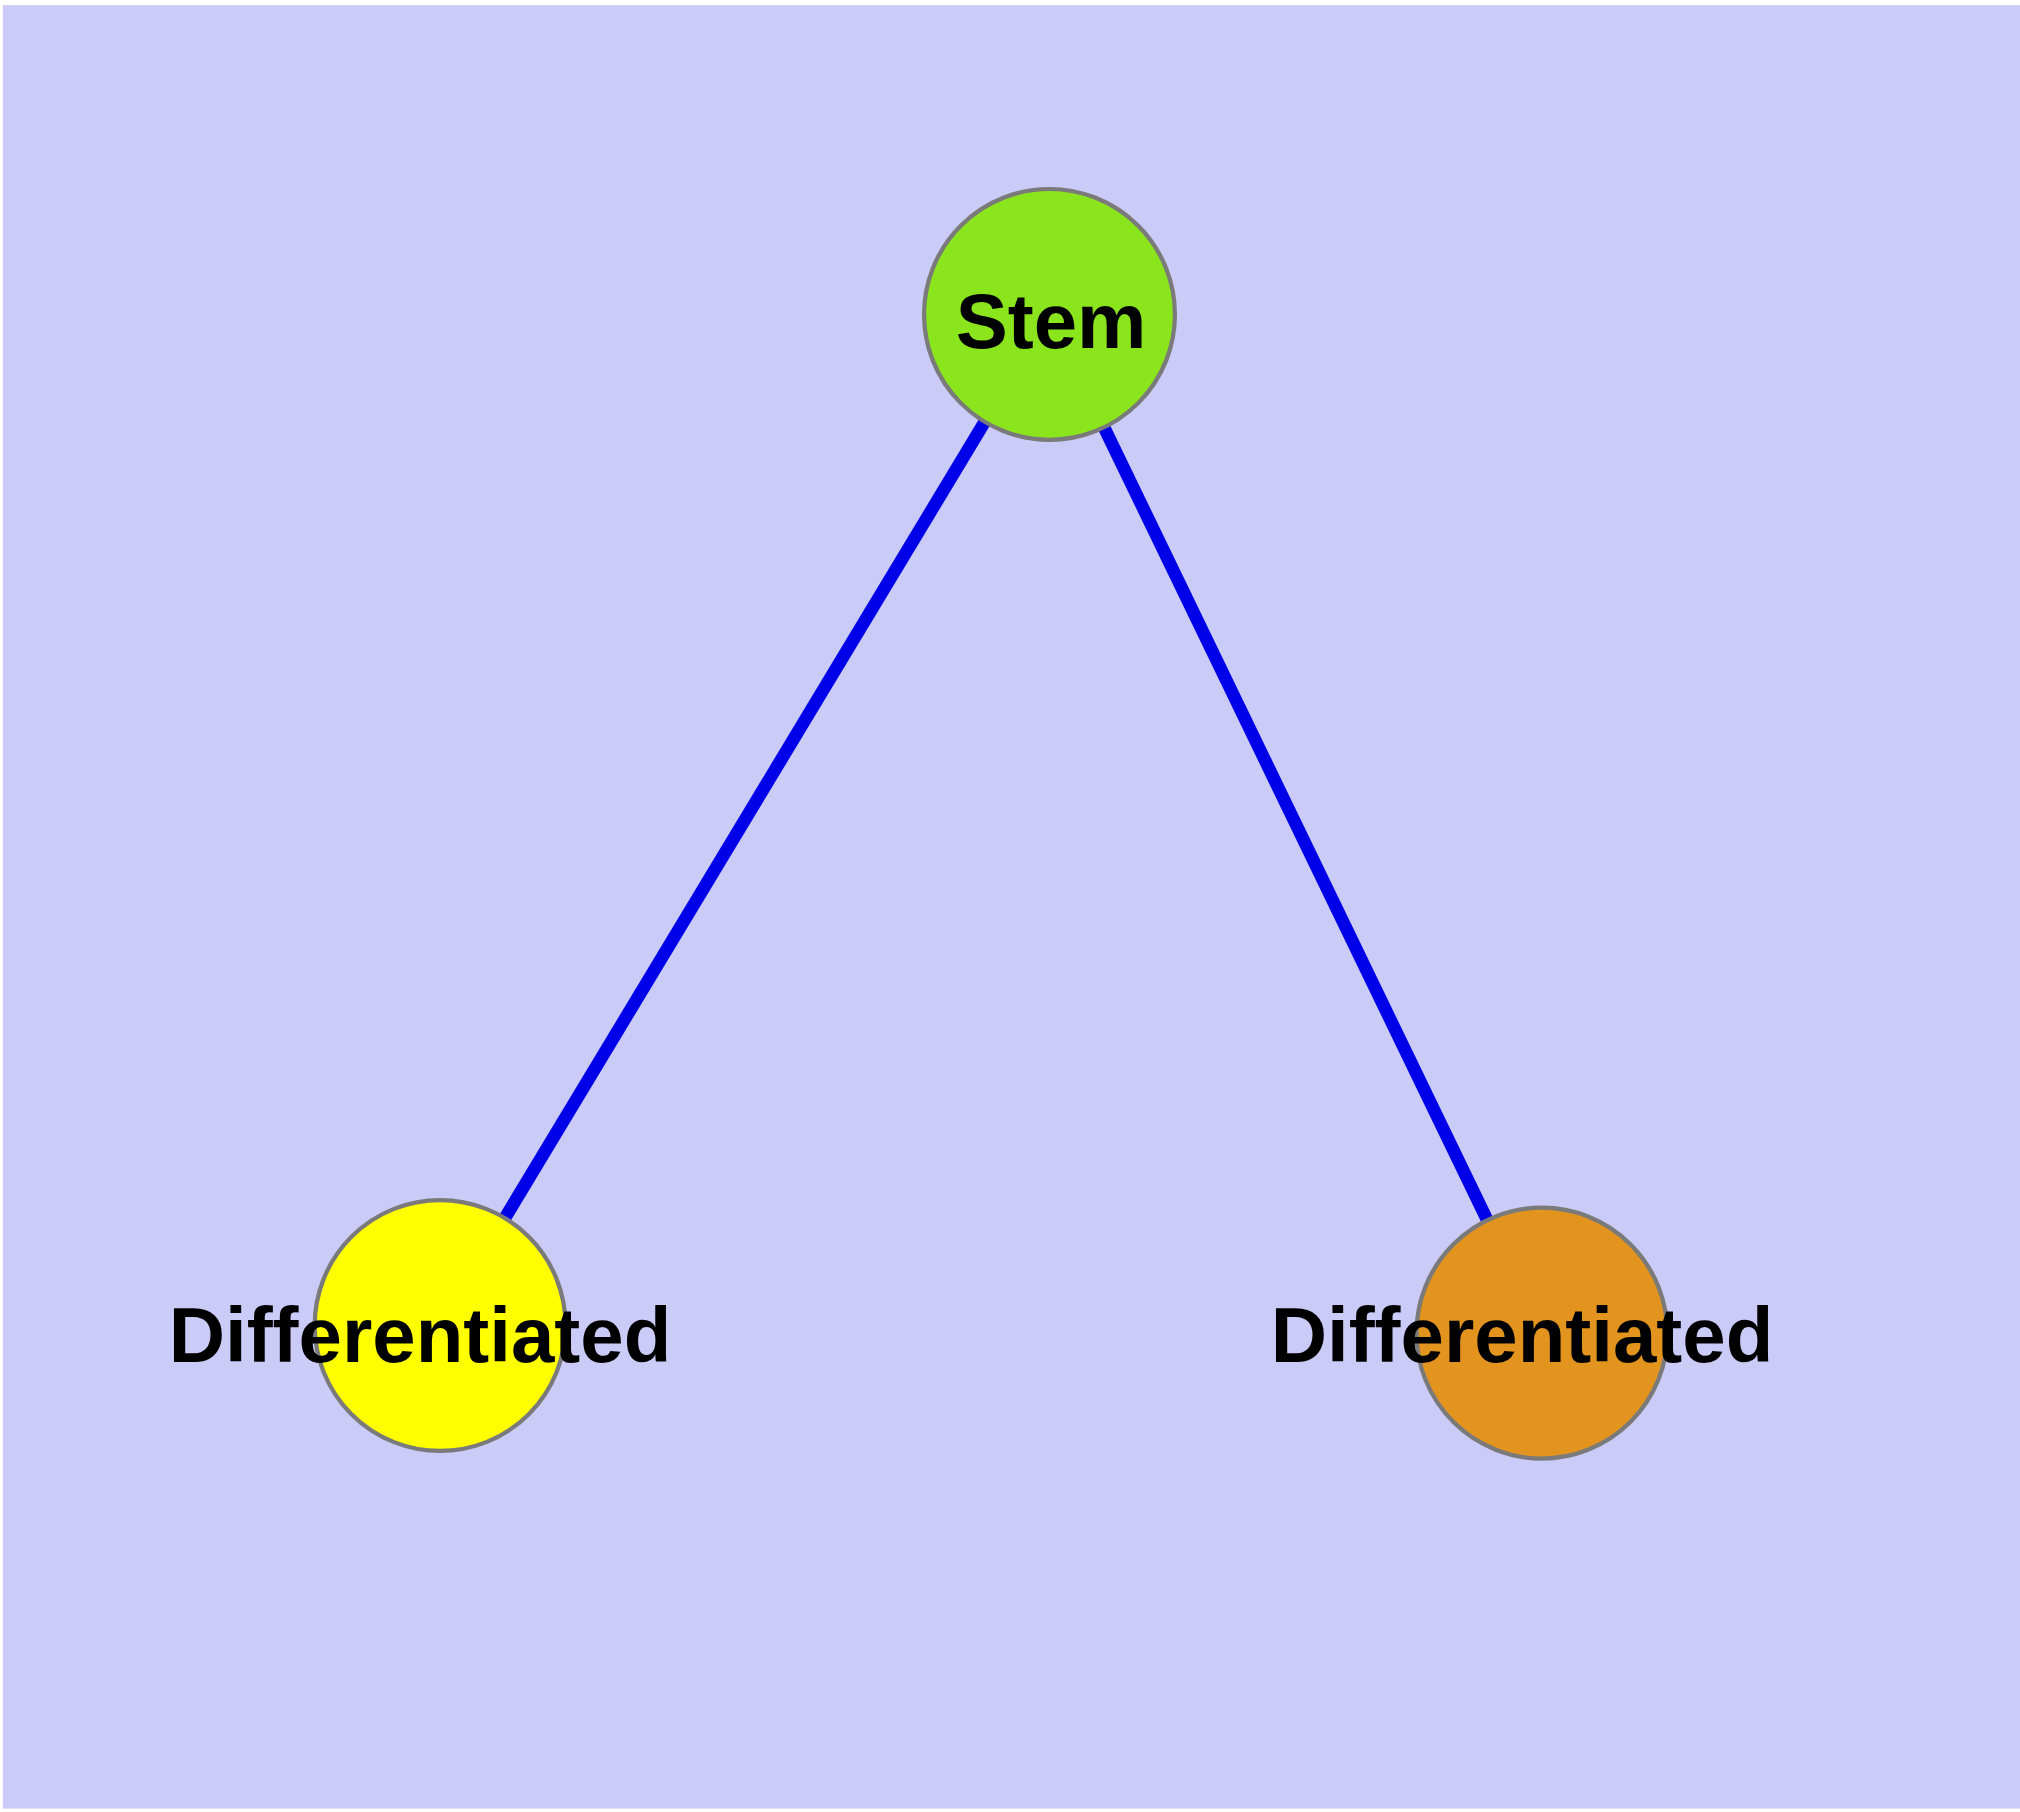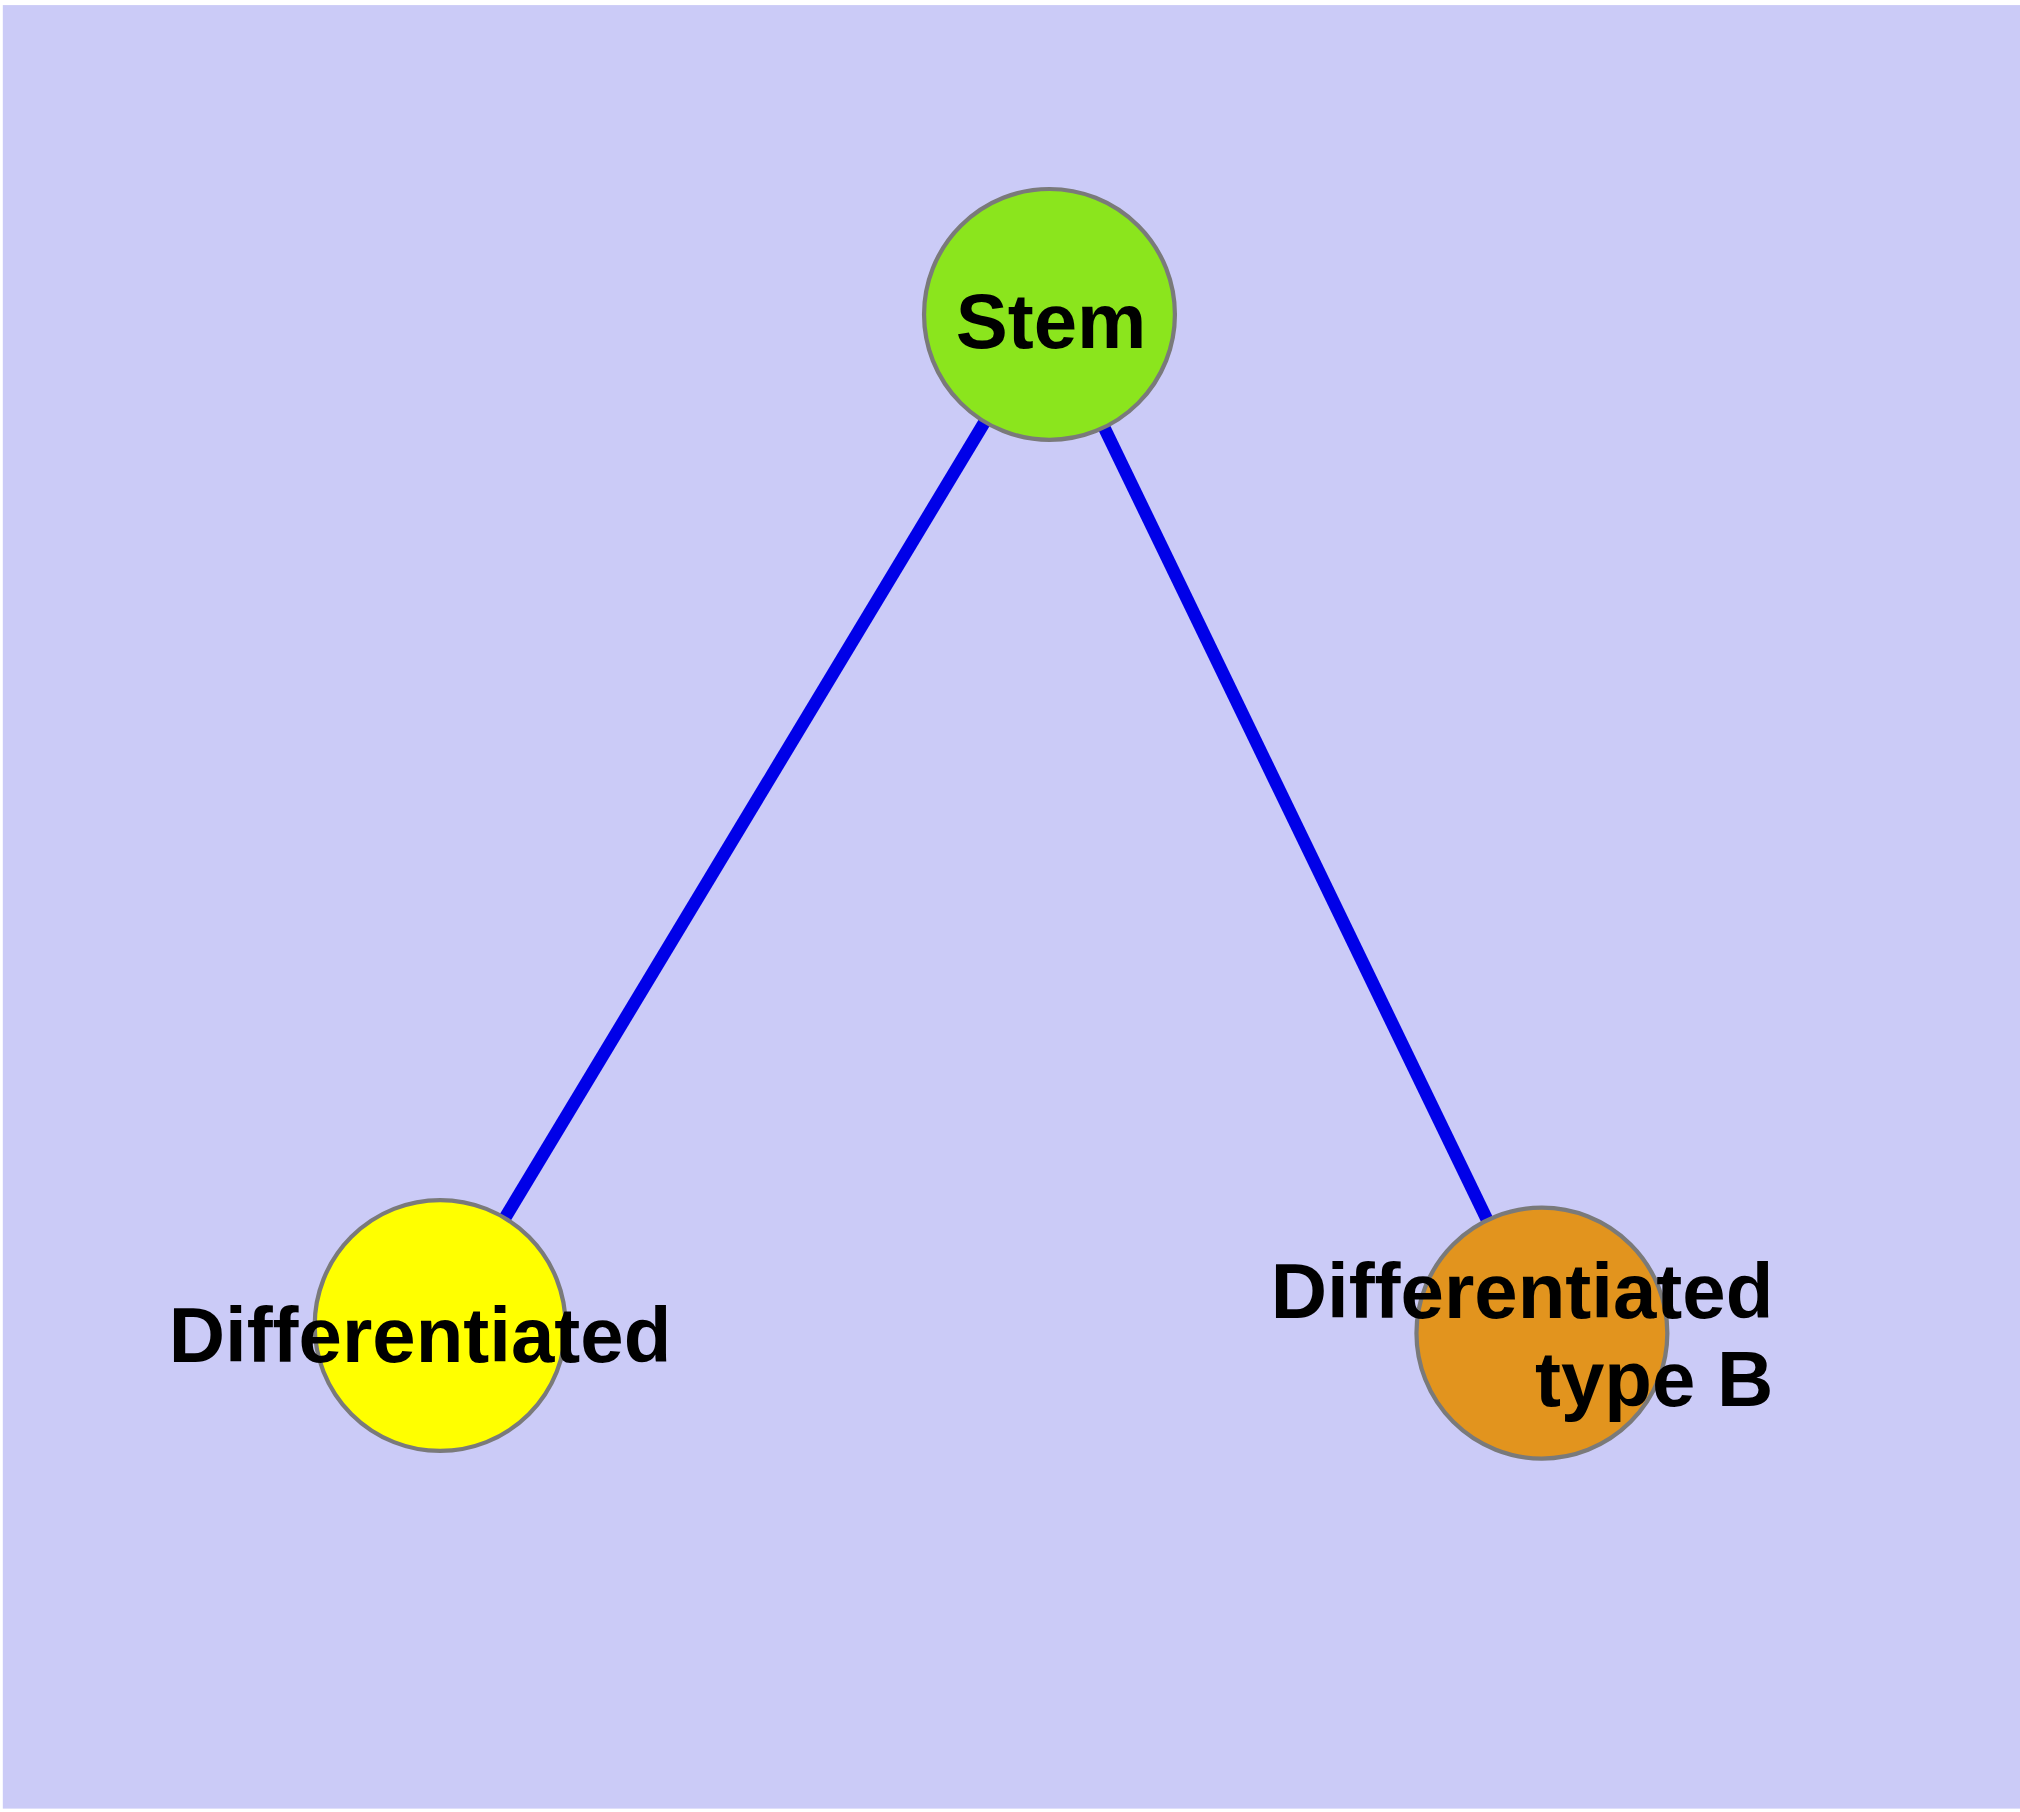--- a/index.html
+++ b/index.html
@@ -16,21 +16,21 @@
     font-family: "Liberation Sans", sans-serif;
   }
   .diagram-svg {
     position: absolute;
     left: 0;
     top: 0;
   }
   .node-label {
     position: absolute;
     transform: translate(-50%, -50%);
-    text-align: right;
+    text-align: left;
     font-weight: bold;
     font-size: 78px;
     line-height: 88px;
     color: #000000;
     white-space: nowrap;
     letter-spacing: 0px;
   }
   .node-label span {
     display: block;
   }
@@ -55,17 +55,16 @@
   <div class="node-label" style="left:1051px; top:321px;">
     <span>Stem</span>
   </div>
 
   <div class="node-label" style="left:420px; top:1335px;">
     <span>Differentiated</span>
   </div>
 
   <div class="node-label" style="left:1522px; top:1335px;">
     <span>Differentiated</span>
-    <span>type B</span>
   </div>
 
 </div>
 
 
 </body></html>

